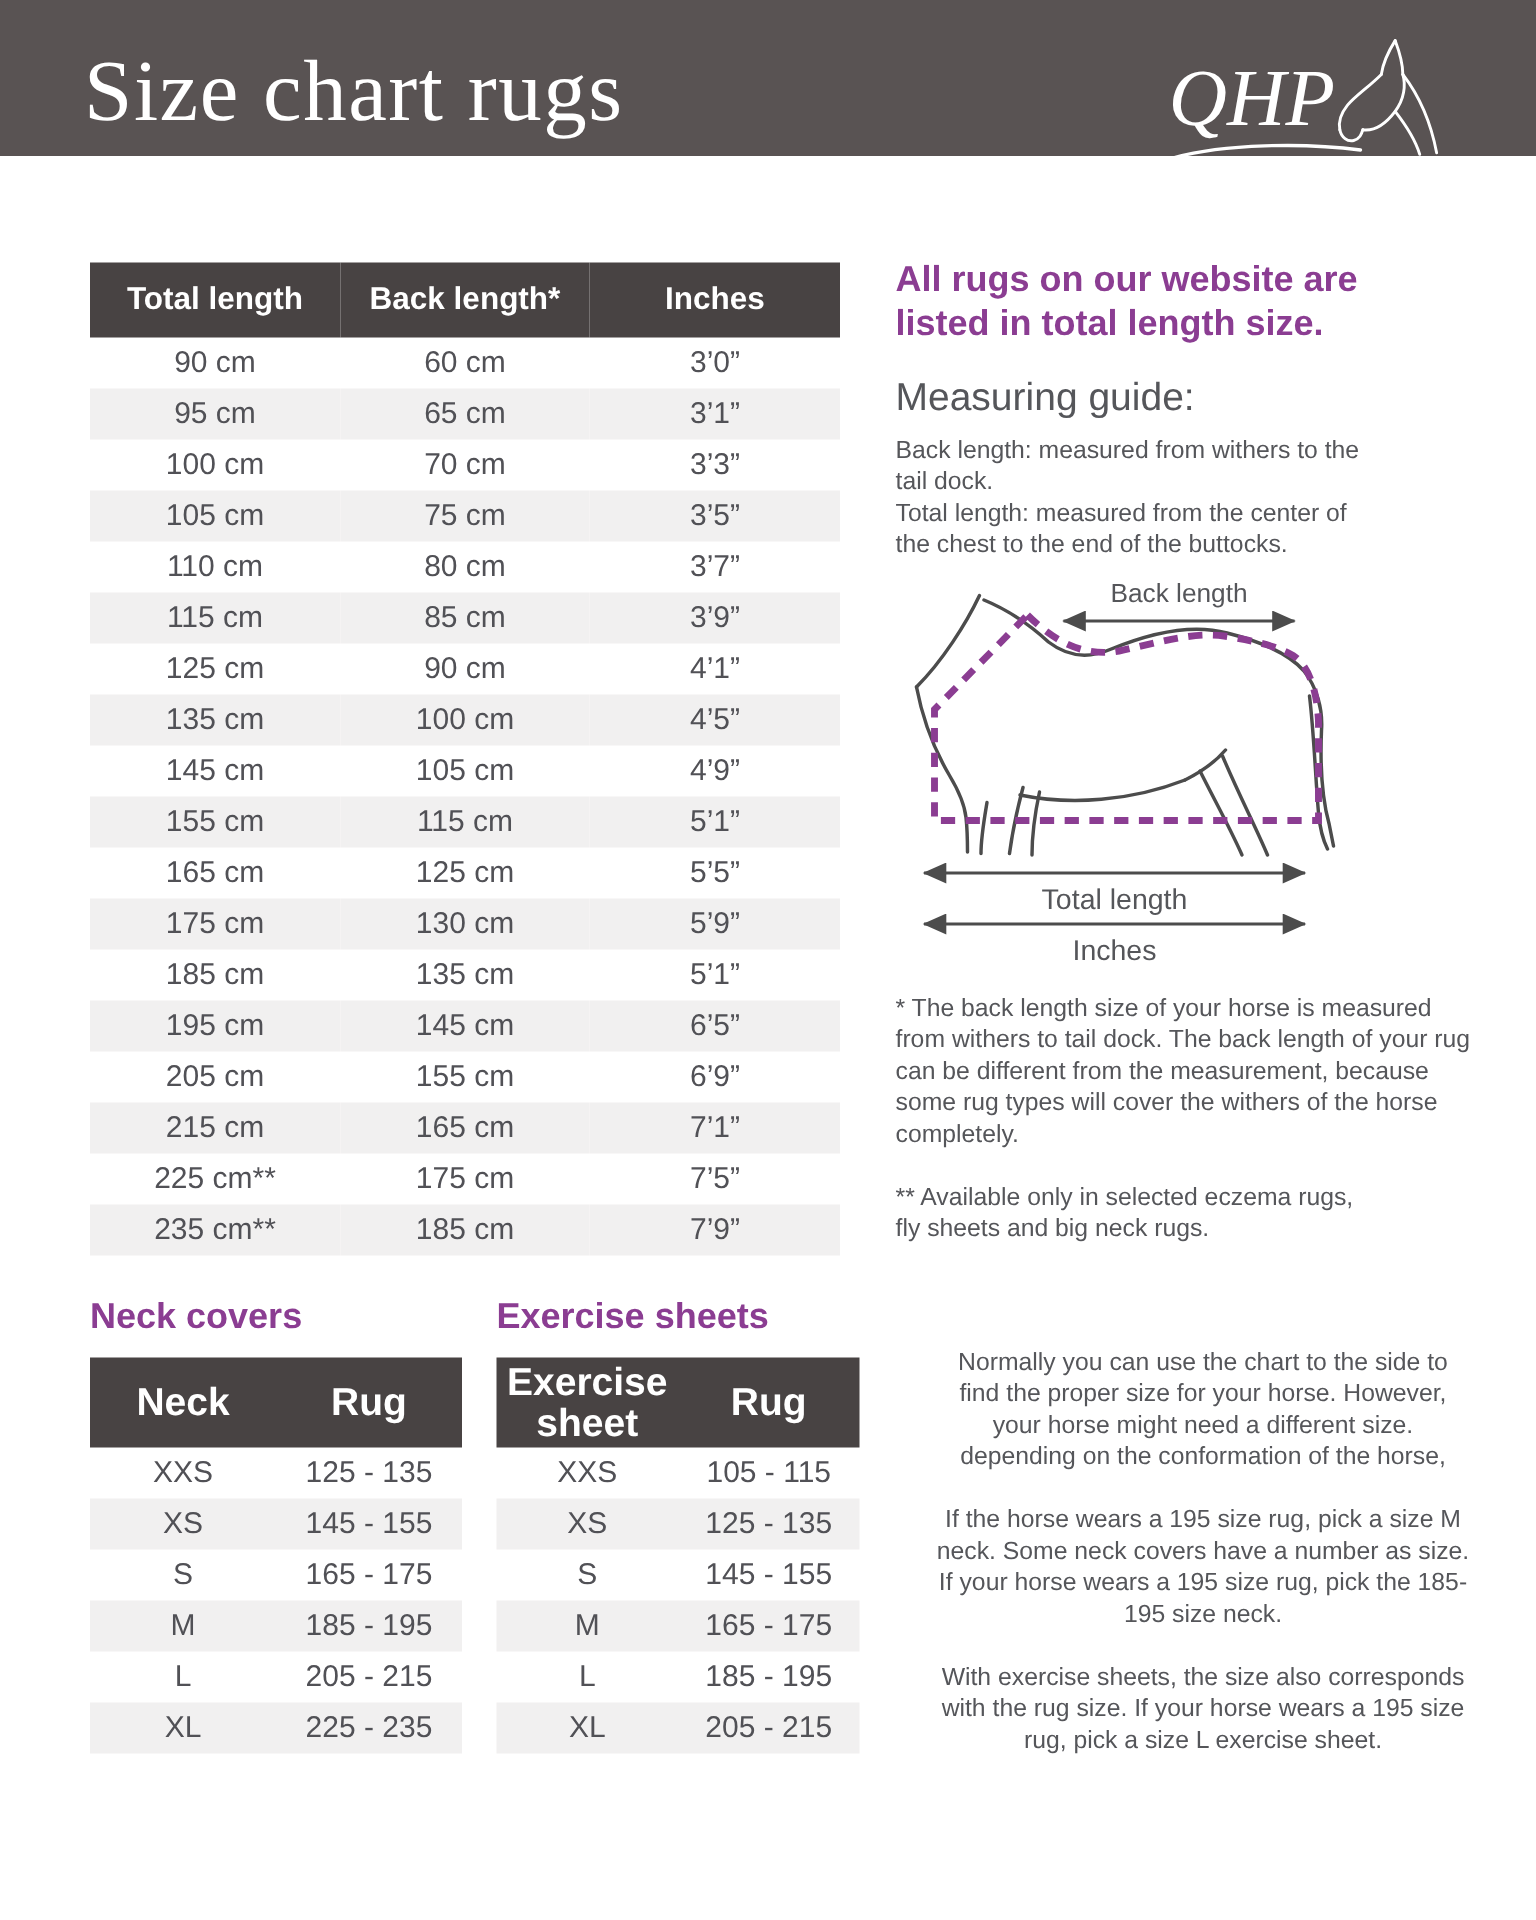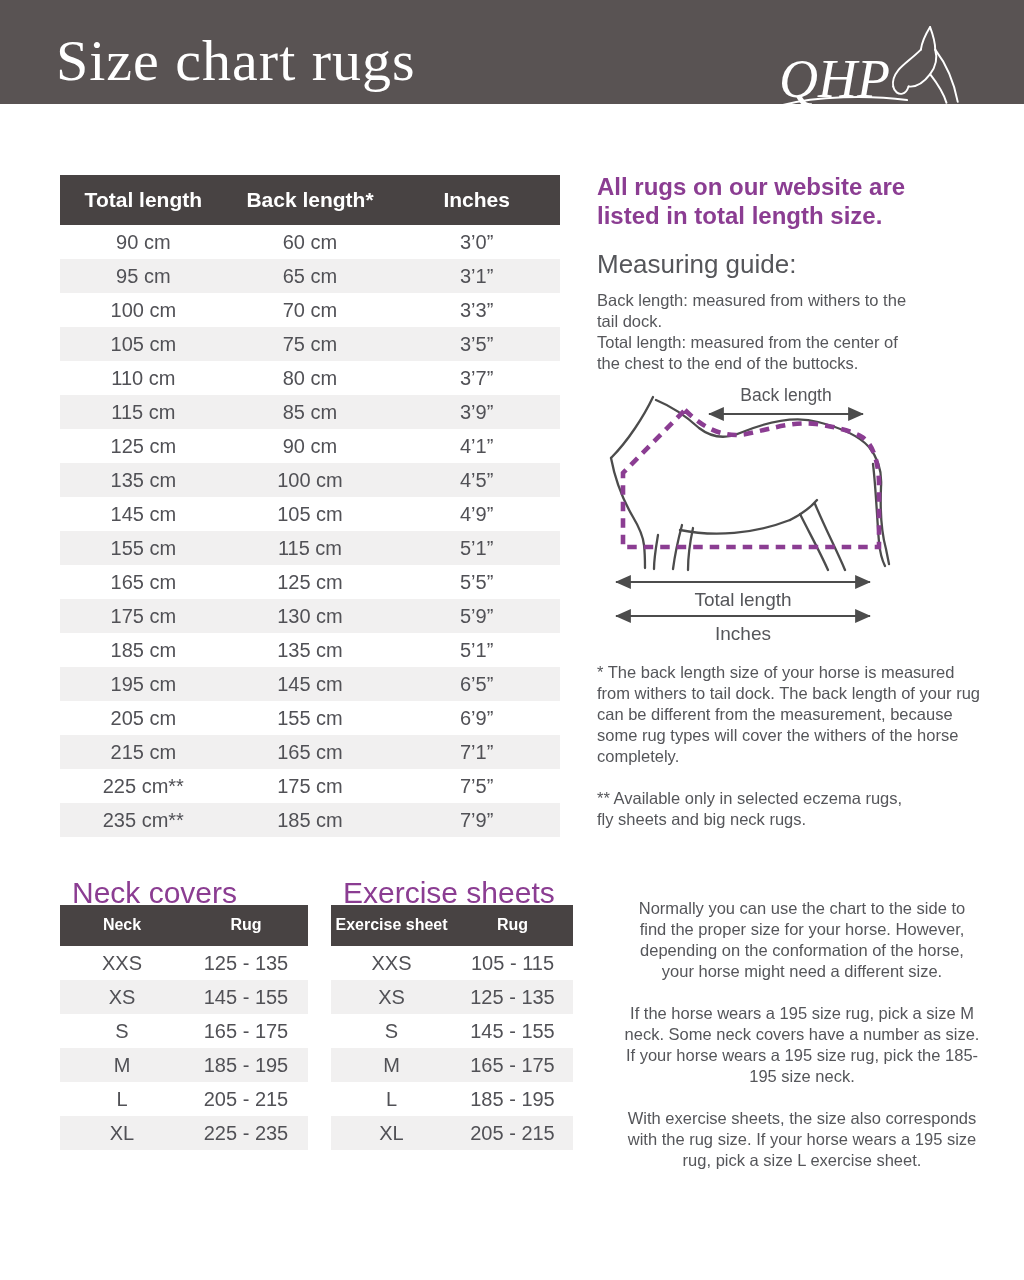--- a/index.html
+++ b/index.html
@@ -15,21 +15,21 @@
     position:absolute; left:0; top:0; width:1024px; height:104px;
     background:#595353;
   }
   .page-title {
     position:absolute; left:56px; top:32px; margin:0;
     font-family:"Liberation Serif", serif; font-weight:400;
     font-size:58px; color:#ffffff; letter-spacing:1px; line-height:1;
   }
   .logo { position:absolute; right:55px; top:24px; width:190px; height:100px; }
   .qhp-text {
-    position:absolute; left:0; top:28px;
+    position:absolute; left:0; top:14px;
     font-family:"Liberation Serif", serif; font-style:italic;
     font-size:54px; line-height:1; color:#ffffff;
   }
   .logo-swash { position:absolute; left:2px; top:70px; }
   .logo-horse { position:absolute; left:108px; top:0; }
   .logo-url {
     position:absolute; right:4px; top:84px;
     font-size:11px; letter-spacing:1.3px; color:#ffffff;
   }
 
@@ -38,29 +38,29 @@
   th, td { text-align:center; vertical-align:middle; padding:0; }
   thead th { background:#484343; color:#ffffff; font-weight:700; }
   tbody tr:nth-child(even) { background:#f1f0f0; }
   tbody td { color:#515156; }
 
   .sizes-table { position:absolute; left:60px; top:175px; width:500px; }
   .sizes-table thead th { height:50px; font-size:21px; }
   .sizes-table tbody td { height:34px; font-size:20px; }
 
   .mini-table { position:absolute; top:905px; }
-  .mini-table thead th { height:41px; font-size:16px; line-height:1.05;margin-left:48px; }
+  .mini-table thead th { height:60px; font-size:26px; line-height:1.05;margin-left:48px; }
   .mini-table tbody td { height:34px; font-size:20px; }
   #neck-table { left:60px; width:248px; }
   #exercise-table { left:331px; width:242px; }
   #exercise-table thead th:first-child { padding:0 2px; }
 
   .section-heading {
-    position:absolute; margin:12px;
-    color:#8b3d92; font-size:30px; font-weight:400; line-height:1;
+    position:absolute; margin:0;
+    color:#8b3d92; font-size:24px; font-weight:700; line-height:1;
   }
   #neck-heading { left:60px; top:866px; }
   #exercise-heading { left:331px; top:866px; }
 
   
   .intro-heading {
     position:absolute; left:597px; top:172px; width:360px; margin:0;
     color:#8b3d92; font-size:24px; font-weight:700; line-height:29px;
   }
   .measuring-heading {
@@ -325,22 +325,22 @@
         <td>XL</td>
         <td>205 - 215</td>
       </tr>
     </tbody>
 </table>
 
 <div class="text-block" id="notes">
   <div class="para">
       <div>Normally you can use the chart to the side to</div>
       <div>find the proper size for your horse.  However,</div>
+      <div>your horse might need a different size.</div>
       <div>depending on the conformation of the horse,</div>
-      <div>your horse might need a different size.</div>
     </div>
   <div class="para">
       <div>If the horse wears a 195 size rug, pick a size M</div>
       <div>neck. Some neck covers have a number as size.</div>
       <div>If your horse wears a 195 size rug, pick the 185-</div>
       <div>195 size neck.</div>
     </div>
   <div class="para">
       <div>With exercise sheets, the size also corresponds</div>
       <div>with the rug size. If your horse wears a 195 size</div>

